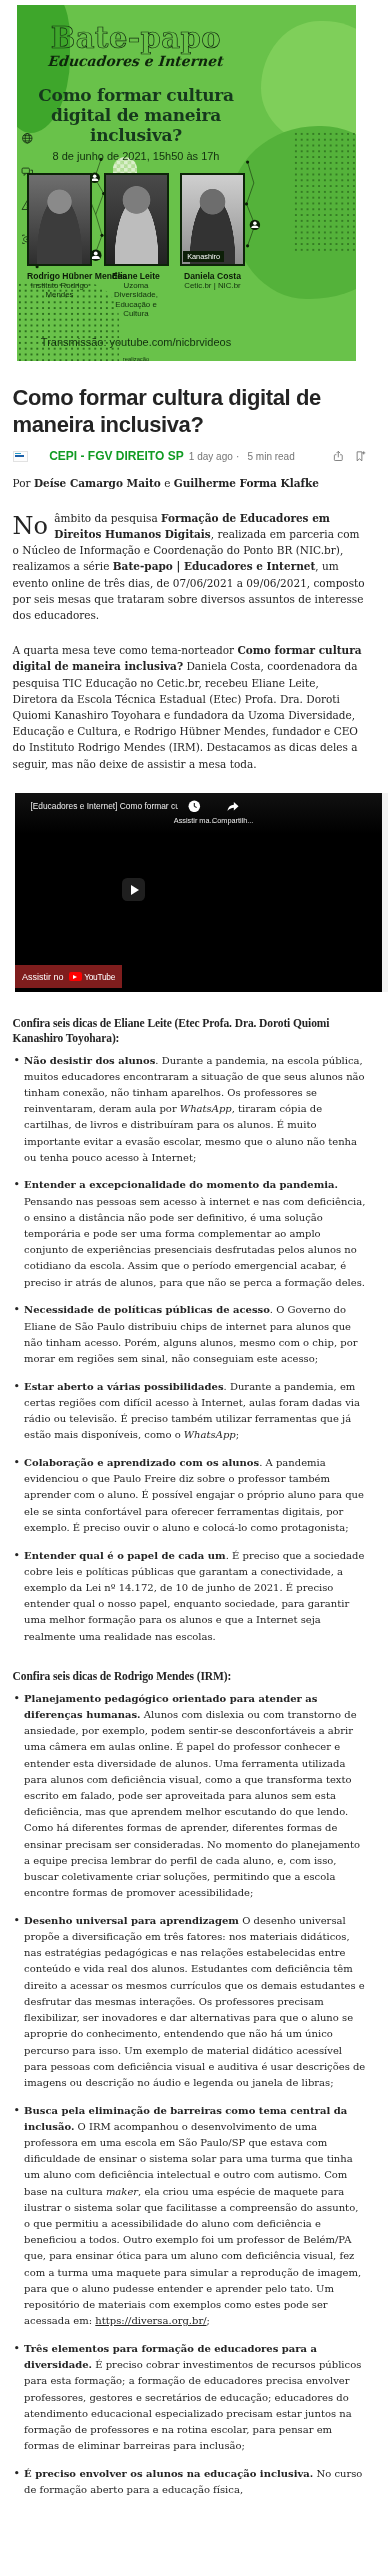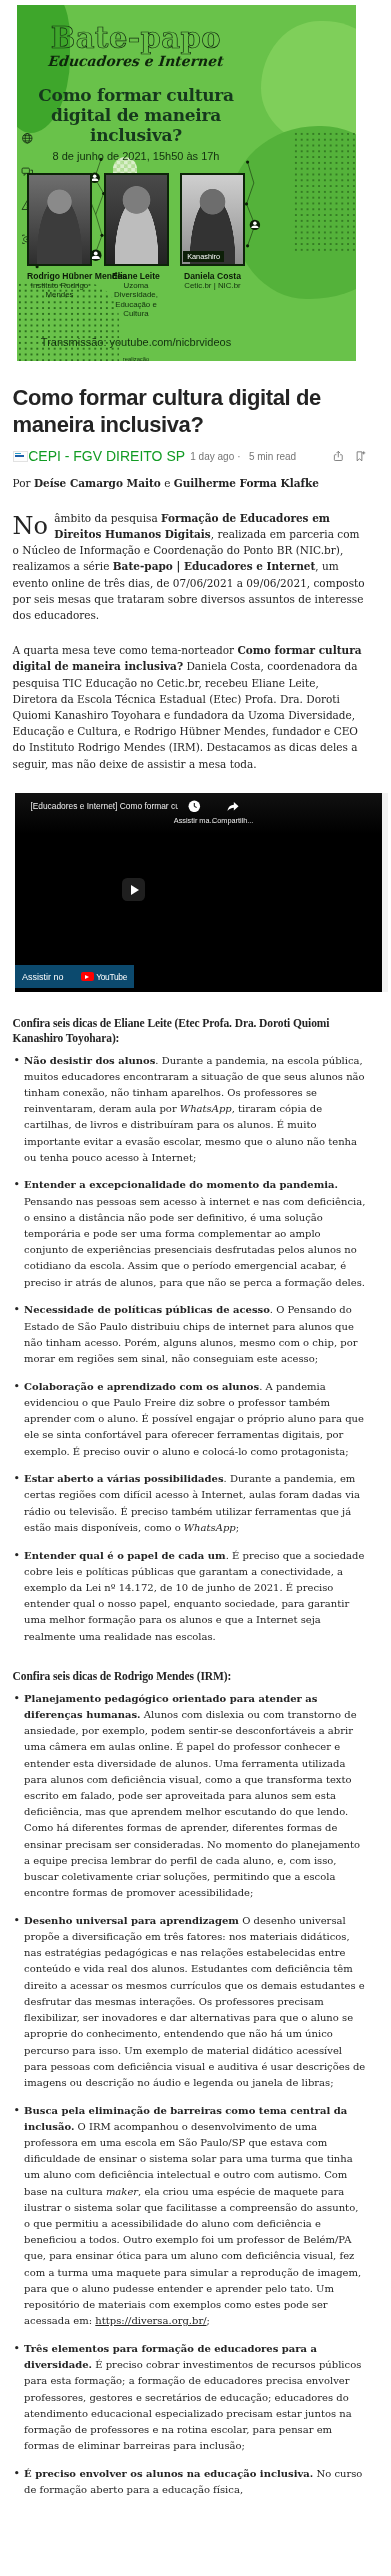--- a/index.html
+++ b/index.html
@@ -39,21 +39,21 @@
   .transmission{margin-top:17px;font-size:11px;color:#12310f;}
   .realization{margin-top:8.4px;font-size:5.8px;color:#133311;}
 
   
   .article{width:354px;margin-left:12.6px;}
   h1.post-title{margin:23px 0 0 0;font-size:22px;line-height:27px;font-weight:bold;letter-spacing:-0.4px;color:#242424;}
   .byline{margin-top:9.4px;display:flex;align-items:center;height:17px;}
   .avatar{width:13.6px;height:9px;border:0.5px solid #e2e2e2;background:#fdfdfd;position:relative;flex:none;}
   .avatar i{position:absolute;left:1px;top:1.6px;width:6.8px;height:1px;background:#2a9ec9;display:block;}
   .avatar i+i{top:3.7px;width:9.4px;background:#1b5fa8;height:1.6px;}
-  .pub-name{margin-left:0;font-weight:normal;font-size:14px;color:#119b23;}
+  .pub-name{margin-left:21px;font-weight:bold;font-size:12px;color:#119b23;}
   .byline-meta{margin-left:5.2px;font-size:10px;color:#757575;}
   .byline-sep{margin:0 3.1px;color:#757575;}
   .byline-actions{margin-left:auto;display:flex;gap:8.4px;align-items:center;}
   .action-btn{width:13.6px;height:13.6px;display:flex;align-items:center;justify-content:center;cursor:pointer;background:none;border:none;padding:0;}
   .authors{margin:11.5px 0 0 0;font-family:"DejaVu Serif",serif;font-size:10.5px;line-height:14.7px;color:#242424;}
   .para{margin:19px 0 0 0;font-family:"DejaVu Serif",serif;font-size:10.5px;line-height:16.2px;color:#242424;}
   .b{font-weight:bold;}
   .i{font-style:italic;}
   .body-link{color:#242424;text-decoration:underline;cursor:pointer;}
   .dropcap{float:left;font-family:"DejaVu Serif",serif;font-size:24px;line-height:27px;padding:3.1px 6.3px 0 0;font-weight:normal;color:#242424;}
@@ -62,21 +62,21 @@
   .video-figure{position:relative;margin:21px 0 0 2.1px;width:367px;height:199px;}
   .video-player{position:absolute;left:0;top:0;width:367px;height:199px;background:#000;}
   .video-topgrad{position:absolute;left:0;top:0;width:100%;height:41px;background:linear-gradient(180deg,rgba(20,20,20,.85),rgba(0,0,0,0));}
   .video-title{position:absolute;left:15.7px;top:8.4px;max-width:148px;color:#f1f1f1;font-size:8.4px;line-height:10.5px;white-space:nowrap;overflow:hidden;cursor:pointer;}
   .yt-action{position:absolute;top:6.3px;width:50px;text-align:center;color:#eee;font-size:7.3px;cursor:pointer;}
   .yt-action .glyph{height:13.6px;display:flex;align-items:center;justify-content:center;margin-bottom:3.1px;}
   .yt-watchlater{left:155px;}
   .yt-share{left:193px;}
   .play-btn{position:absolute;left:107px;top:85px;width:23.6px;height:23.6px;background:#1f1f1f;border-radius:5.2px;display:flex;align-items:center;justify-content:center;cursor:pointer;border:none;}
   .play-btn .tri{width:0;height:0;border-left:8.4px solid #fff;border-top:5.2px solid transparent;border-bottom:5.2px solid transparent;margin-left:2.1px;}
-  .yt-badge{position:absolute;left:0;bottom:3.7px;height:23px;background:#0c4a6e;display:flex;align-items:center;padding:0 7.3px;gap:17px;cursor:pointer;}
+  .yt-badge{position:absolute;left:0;bottom:3.7px;height:23px;background:#7f1d1d;display:flex;align-items:center;padding:0 7.3px;gap:5px;cursor:pointer;}
   .yt-badge .wtext{color:#fff;font-size:9px;}
   .yt-logo{display:flex;align-items:center;gap:2.1px;}
   .yt-logo .box{width:13.6px;height:9.4px;background:#f00;border-radius:2.1px;display:flex;align-items:center;justify-content:center;}
   .yt-logo .box b{width:0;height:0;border-left:4.2px solid #fff;border-top:2.6px solid transparent;border-bottom:2.6px solid transparent;display:block;}
   .yt-logo .word{color:#fff;font-size:8.4px;font-weight:normal;letter-spacing:-0.3px;}
   .video-scroll{position:absolute;left:367px;top:0;width:6.8px;height:199px;background:#f1f1f1;}
 
   
   .section-heading{margin:24px 0 0 0;font-size:11.5px;line-height:14.7px;font-weight:bold;color:#242424;letter-spacing:-0.1px;font-family:Liberation Serif, serif;}
   ul.tips{margin:7.3px 0 0 0;padding:0;list-style:none;}
@@ -259,23 +259,23 @@
         </div>
       </div>
       <div class="video-scroll"></div>
     </figure>
 
     <div id="sections">
         <h2 class="section-heading">Confira seis dicas de Eliane Leite (Etec Profa. Dra. Doroti Quiomi Kanashiro Toyohara):</h2>
         <ul class="tips">
           <li class="tip"><span class="b">Não desistir dos alunos</span><span>. Durante a pandemia, na escola pública, muitos educadores encontraram a situação de que seus alunos não tinham conexão, não tinham aparelhos. Os professores se reinventaram, deram aula por </span><span class="i">WhatsApp</span><span>, tiraram cópia de cartilhas, de livros e distribuíram para os alunos. É muito importante evitar a evasão escolar, mesmo que o aluno não tenha ou tenha pouco acesso à Internet;</span></li>
           <li class="tip"><span class="b">Entender a excepcionalidade do momento da pandemia.</span><span> Pensando nas pessoas sem acesso à internet e nas com deficiência, o ensino a distância não pode ser definitivo, é uma solução temporária e pode ser uma forma complementar ao amplo conjunto de experiências presenciais desfrutadas pelos alunos no cotidiano da escola. Assim que o período emergencial acabar, é preciso ir atrás de alunos, para que não se perca a formação deles.</span></li>
-          <li class="tip"><span class="b">Necessidade de políticas públicas de acesso</span><span>. O Pensando do Estado de São Paulo distribuiu chips de internet para alunos que não tinham acesso. Porém, alguns alunos, mesmo com o chip, por morar em regiões sem sinal, não conseguiam este acesso;</span></li>
+          <li class="tip"><span class="b">Necessidade de políticas públicas de acesso</span><span>. O Governo do Eliane de São Paulo distribuiu chips de internet para alunos que não tinham acesso. Porém, alguns alunos, mesmo com o chip, por morar em regiões sem sinal, não conseguiam este acesso;</span></li>
+          <li class="tip"><span class="b">Estar aberto a várias possibilidades</span><span>. Durante a pandemia, em certas regiões com difícil acesso à Internet, aulas foram dadas via rádio ou televisão. É preciso também utilizar ferramentas que já estão mais disponíveis, como o </span><span class="i">WhatsApp</span><span>;</span></li>
           <li class="tip"><span class="b">Colaboração e aprendizado com os alunos</span><span>. A pandemia evidenciou o que Paulo Freire diz sobre o professor também aprender com o aluno. É possível engajar o próprio aluno para que ele se sinta confortável para oferecer ferramentas digitais, por exemplo. É preciso ouvir o aluno e colocá-lo como protagonista;</span></li>
-          <li class="tip"><span class="b">Estar aberto a várias possibilidades</span><span>. Durante a pandemia, em certas regiões com difícil acesso à Internet, aulas foram dadas via rádio ou televisão. É preciso também utilizar ferramentas que já estão mais disponíveis, como o </span><span class="i">WhatsApp</span><span>;</span></li>
           <li class="tip"><span class="b">Entender qual é o papel de cada um</span><span>. É preciso que a sociedade cobre leis e políticas públicas que garantam a conectividade, a exemplo da Lei nº 14.172, de 10 de junho de 2021. É preciso entender qual o nosso papel, enquanto sociedade, para garantir uma melhor formação para os alunos e que a Internet seja realmente uma realidade nas escolas.</span></li>
         </ul>
         <h2 class="section-heading">Confira seis dicas de Rodrigo Mendes (IRM):</h2>
         <ul class="tips">
           <li class="tip"><span class="b">Planejamento pedagógico orientado para atender as diferenças humanas.</span><span> Alunos com dislexia ou com transtorno de ansiedade, por exemplo, podem sentir-se desconfortáveis a abrir uma câmera em aulas online. É papel do professor conhecer e entender esta diversidade de alunos. Uma ferramenta utilizada para alunos com deficiência visual, como a que transforma texto escrito em falado, pode ser aproveitada para alunos sem esta deficiência, mas que aprendem melhor escutando do que lendo. Como há diferentes formas de aprender, diferentes formas de ensinar precisam ser consideradas. No momento do planejamento a equipe precisa lembrar do perfil de cada aluno, e, com isso, buscar coletivamente criar soluções, permitindo que a escola encontre formas de promover acessibilidade;</span></li>
           <li class="tip"><span class="b">Desenho universal para aprendizagem</span><span> O desenho universal propõe a diversificação em três fatores: nos materiais didáticos, nas estratégias pedagógicas e nas relações estabelecidas entre conteúdo e vida real dos alunos. Estudantes com deficiência têm direito a acessar os mesmos currículos que os demais estudantes e desfrutar das mesmas interações. Os professores precisam flexibilizar, ser inovadores e dar alternativas para que o aluno se aproprie do conhecimento, entendendo que não há um único percurso para isso. Um exemplo de material didático acessível para pessoas com deficiência visual e auditiva é usar descrições de imagens ou descrição no áudio e legenda ou janela de libras;</span></li>
           <li class="tip"><span class="b">Busca pela eliminação de barreiras como tema central da inclusão.</span><span> O IRM acompanhou o desenvolvimento de uma professora em uma escola em São Paulo/SP que estava com dificuldade de ensinar o sistema solar para uma turma que tinha um aluno com deficiência intelectual e outro com autismo. Com base na cultura </span><span class="i">maker</span><span>, ela criou uma espécie de maquete para ilustrar o sistema solar que facilitasse a compreensão do assunto, o que permitiu a acessibilidade do aluno com deficiência e beneficiou a todos. Outro exemplo foi um professor de Belém/PA que, para ensinar ótica para um aluno com deficiência visual, fez com a turma uma maquete para simular a reprodução de imagem, para que o aluno pudesse entender e aprender pelo tato. Um repositório de materiais com exemplos como estes pode ser acessada em: </span><a class="body-link">https://diversa.org.br/</a><span>;</span></li>
           <li class="tip"><span class="b">Três elementos para formação de educadores para a diversidade.</span><span> É preciso cobrar investimentos de recursos públicos para esta formação; a formação de educadores precisa envolver professores, gestores e secretários de educação; educadores do atendimento educacional especializado precisam estar juntos na formação de professores e na rotina escolar, para pensar em formas de eliminar barreiras para inclusão;</span></li>
           <li class="tip"><span class="b">É preciso envolver os alunos na educação inclusiva.</span><span> No curso de formação aberto para a educação física, </span></li>
         </ul>

